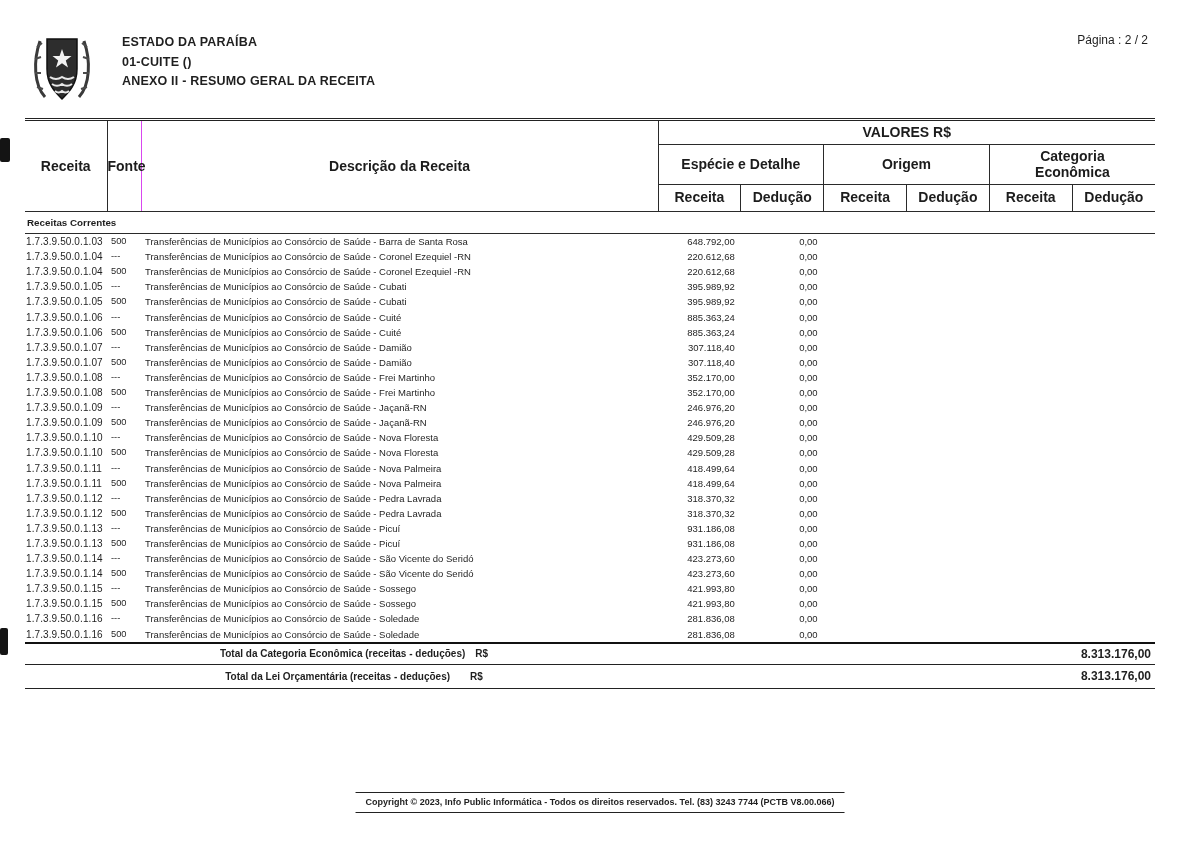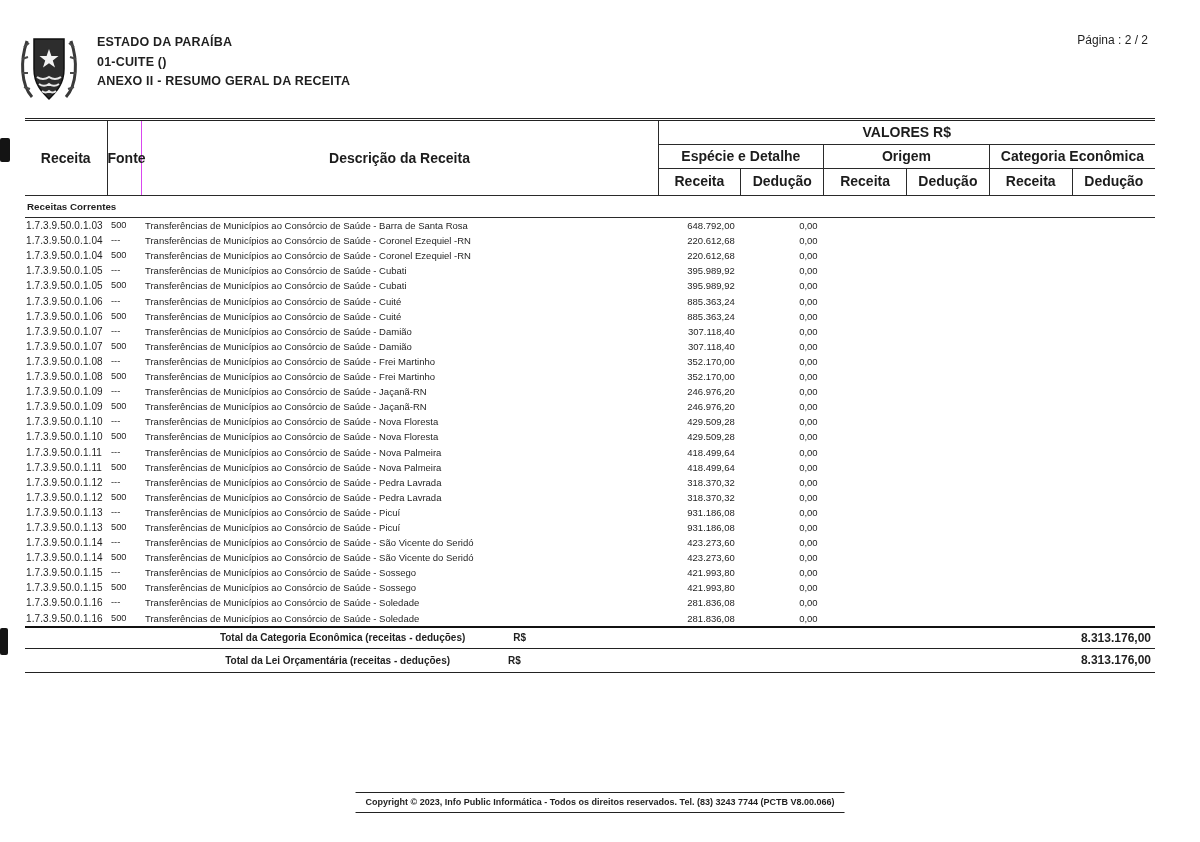--- a/index.html
+++ b/index.html
@@ -11,39 +11,39 @@
     color:#1f1f1f;
     overflow:hidden;
   }
 
   
   .artifact { position:absolute; left:0; background:#141414; border-radius:2px; }
   .artifact.a1 { top:138px; width:10px; height:24px; }
   .artifact.a2 { top:628px; width:8px;  height:27px; }
 
   
-  .doc-header { position:absolute; top:33px; left:17px; display:flex; gap:16px; }
+  .doc-header { position:absolute; top:33px; left:30px; display:flex; gap:28px; }
   .logo-box { width:64px; height:72px; flex:0 0 64px; }
   .titles { padding-top:0px; }
   .titles div { font-size:12.5px; font-weight:bold; line-height:19.5px; letter-spacing:.2px; }
   .page-num { position:absolute; top:33px; right:52px; font-size:12px; }
 
   
   .report { position:absolute; top:118px; left:25px; width:1130px; }
   .double-rule { height:3px; border-top:1px solid #222; border-bottom:1px solid #222; }
 
   table { width:1130px; border-collapse:collapse; table-layout:fixed; }
   col.w-code  { width:82px; }
   col.w-fonte { width:34px; }
   col.w-desc  { width:517px; }
   col.w-val   { width:82.83px; }
 
   thead th { font-weight:bold; font-size:14px; color:#1c1c1c; }
   th.valores { border-left:1px solid #2a2a2a; border-bottom:1px solid #2a2a2a; padding:3px 0 4px; }
-  .r2 th { border-left:1px solid #2a2a2a; border-bottom:1px solid #2a2a2a; padding:3px 0 4px; }
+  .r2 th { border-left:1px solid #2a2a2a; border-bottom:1px solid #2a2a2a; padding:3px 16px 4px; }
   .r3 th { border-left:1px solid #2a2a2a; padding:4px 0 6px; }
   th.h-code, th.h-fonte { vertical-align:middle; }
   th.h-code  { border-right:1px solid #2a2a2a; }
   th.h-fonte { border-right:1px solid #d946ef; }
   th.h-code, th.h-fonte, th.h-desc, .r3 th { border-bottom:1px solid #2a2a2a; }
 
   tr.section td { font-weight:bold; font-size:9.8px; padding:3px 0 3px 2px; border-bottom:1px solid #2a2a2a; }
 
   tbody td { font-size:9.5px; line-height:15.1px; white-space:nowrap; overflow:hidden; }
   td.c-code  { font-size:10px; padding-left:1px; letter-spacing:.1px; }
@@ -51,21 +51,21 @@
   td.c-desc  { padding-left:4px; }
   td.num { text-align:right; padding-right:6px; }
   tbody tr.data-row:first-of-type td { padding-top:3px; }
 
   
   .totals { border-top:2px solid #111; }
   .total-row { position:relative; display:flex; align-items:center; height:21px; border-bottom:1px solid #222; }
   .total-row.second { height:24px; }
   .total-label-wrap { width:658px; display:flex; justify-content:center; align-items:baseline; gap:10px; }
   .total-row.second .total-label-wrap { gap:20px; }
-  .total-label-wrap span { font-weight:bold; font-size:10px;margin-left:38px; }
+  .total-label-wrap span { font-weight:bold; font-size:10px; }
   .total-value { position:absolute; right:4px; font-weight:bold; font-size:12px; }
 
   
   .footer-bar {
     position:absolute; top:792px; left:50%; transform:translateX(-50%);
     border-top:1px solid #222; border-bottom:1px solid #222;
     padding:4px 10px 5px; font-size:9px; font-weight:bold; white-space:nowrap;
   }
 </style>
 </head>

